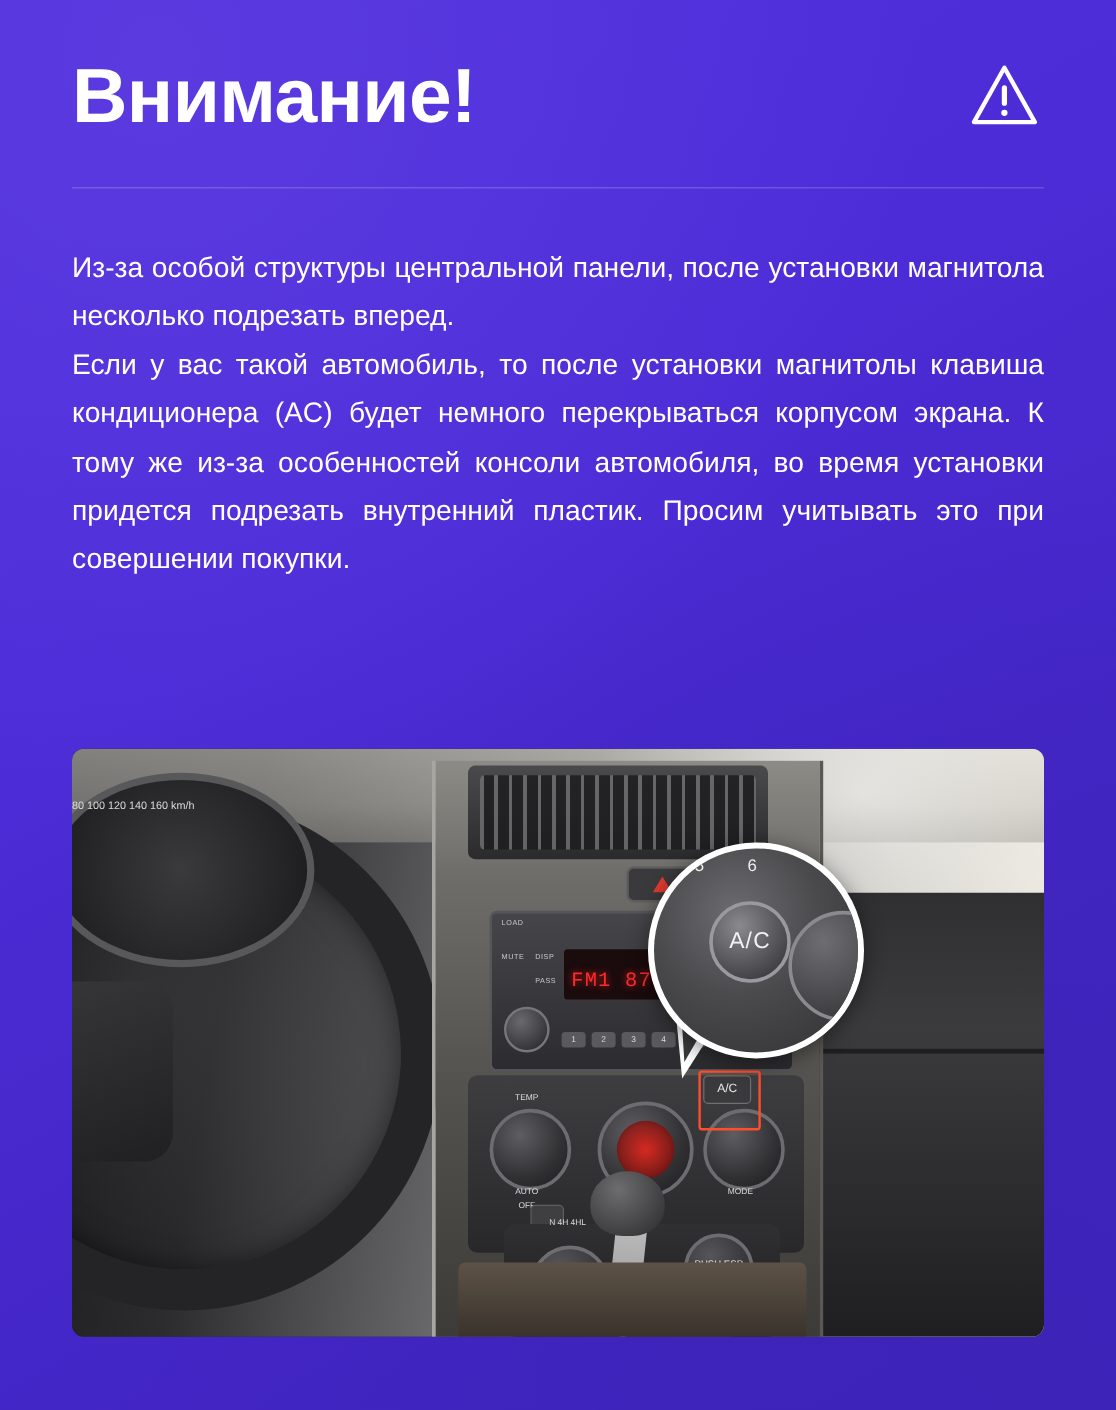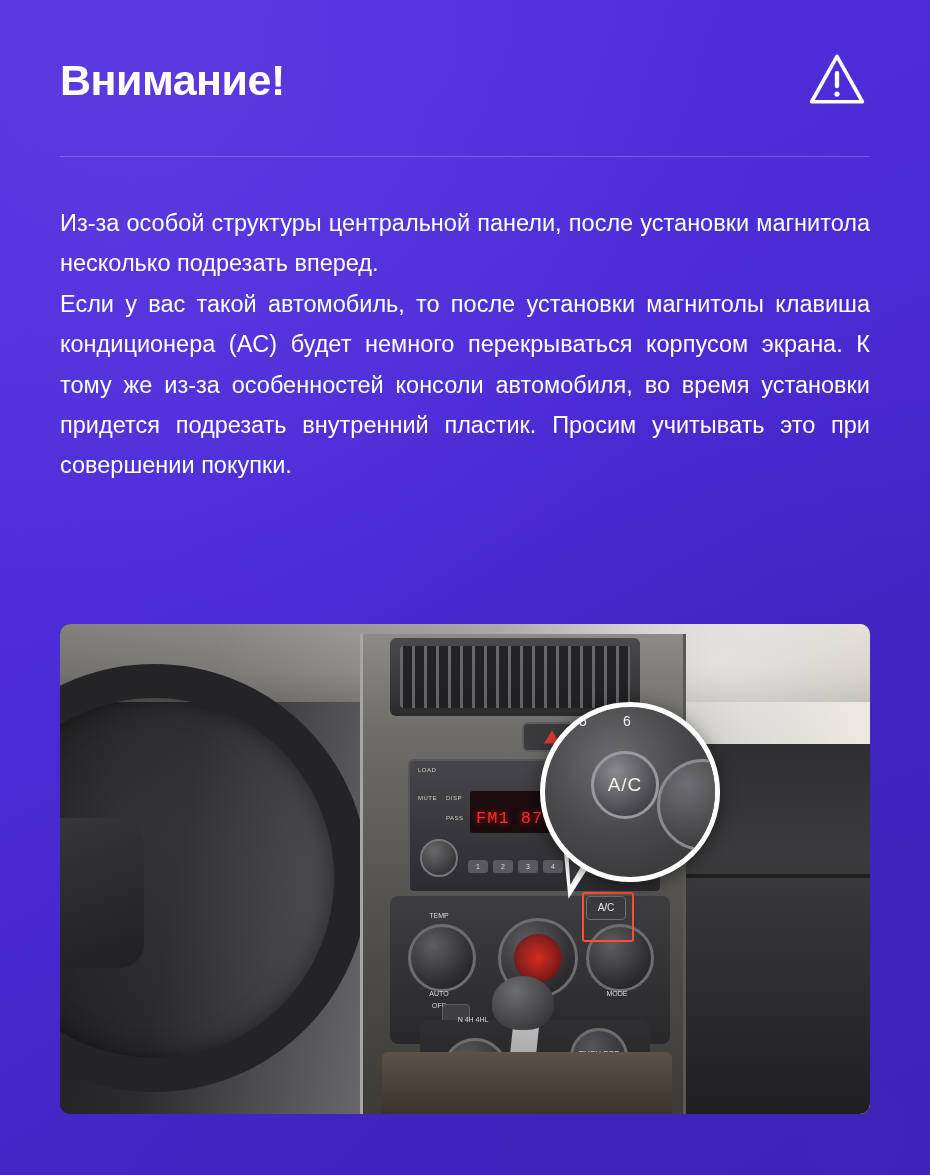--- a/index.html
+++ b/index.html
@@ -29,21 +29,21 @@
     position: relative;
     display: flex;
     align-items: center;
     justify-content: space-between;
     padding-top: 52px;
     height: 108px;
     box-sizing: border-box;
   }
   .title {
     color: #ffffff;
-    font-size: 43px;
+    font-size: 64px;
     font-weight: bold;
     letter-spacing: -0.5px;
     line-height: 1;
     margin: 0;
     white-space: nowrap;
   }
   .warn-icon {
     width: 58px;
     height: 58px;
     flex: 0 0 auto;
@@ -460,20 +460,23 @@
   <div class="photo-wrap">
     <div class="photo">
       <div class="bg-interior"></div>
       <div class="dash-top"></div>
       <div class="windshield-glow"></div>
       <div class="dash-right"></div>
       <div class="glovebox-line"></div>
 
       <div class="wheel">
         <div class="wheel-hub"></div>
+      </div>
+      <div class="cluster">
+        <div class="cluster-ticks">80  100  120  140  160   km/h</div>
       </div>
 
       <div class="console"></div>
       <div class="vents">
         <div class="vent-slats"></div>
       </div>
       <div class="hazard">
         <span class="hazard-tri"></span>
       </div>
 

